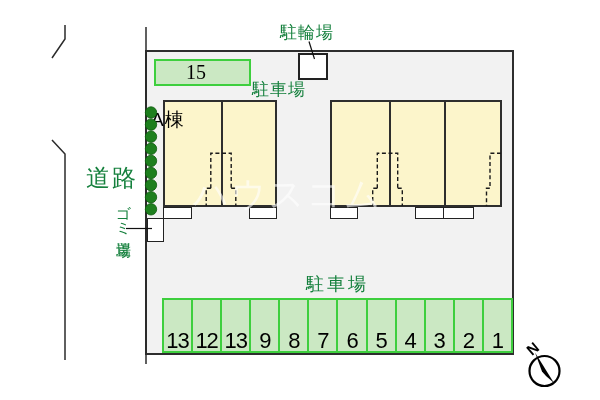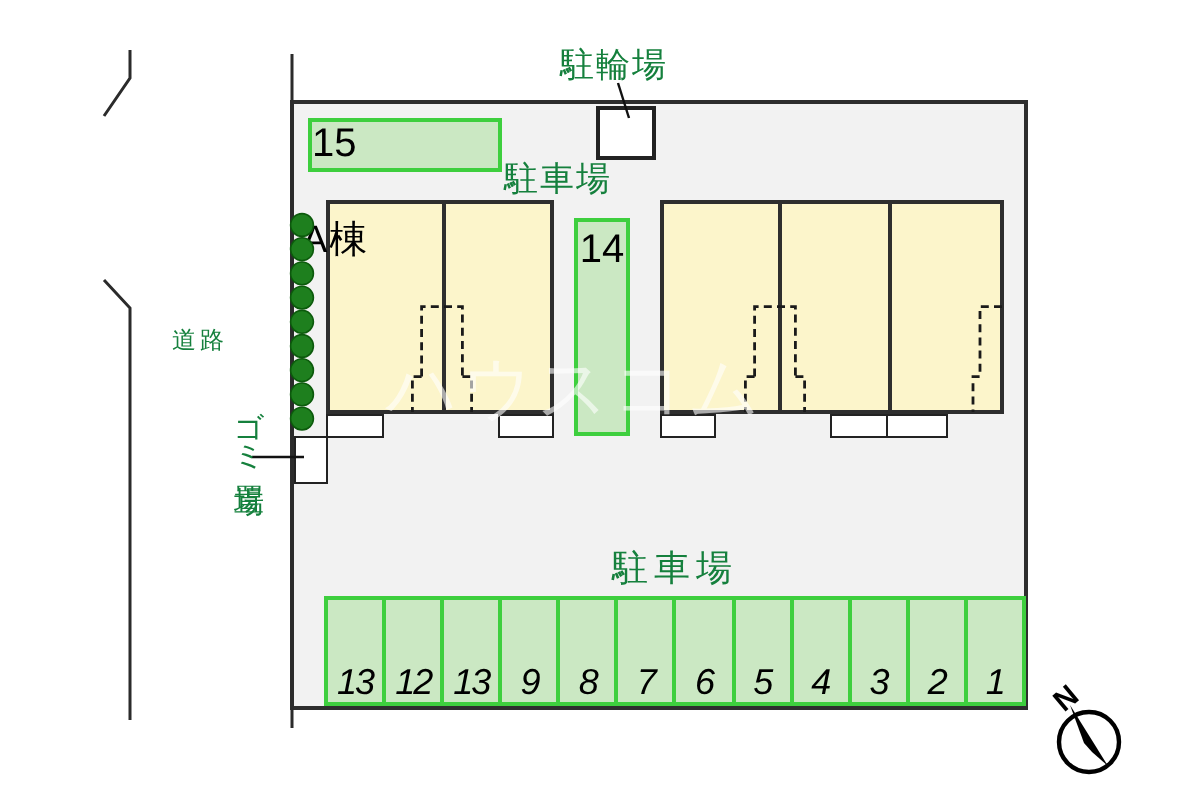--- a/index.html
+++ b/index.html
@@ -33,39 +33,39 @@
   
   .porch{
     background:#ffffff;border:1.6px solid #222;box-sizing:border-box;z-index:3;
   }
   
   .stall-box{
     background:var(--stall-fill);border:2px solid var(--stall-border);
     box-sizing:border-box;z-index:2;
   }
   #stall-15{left:154px;top:59px;width:97px;height:27px;}
-  #stall-15 span{display:block;text-align:left;padding-right:13px;font-size:20px;line-height:23px;color:#000;}
+  #stall-15 span{display:block;text-align:center;padding-right:13px;font-size:20px;line-height:23px;color:#000;font-family:Liberation Serif, serif;}
   #stall-14{left:287px;top:109px;width:28px;height:109px;}
   #stall-14 span{display:block;text-align:center;padding-top:3px;font-size:20px;color:#000;}
   #bottom-stall-row{
     left:162px;top:298px;width:351px;height:55px;display:flex;z-index:2;
   }
   .stall{
     flex:1 1 0;background:var(--stall-fill);border:2px solid var(--stall-border);
     box-sizing:border-box;margin-left:-2px;
     display:flex;align-items:flex-end;justify-content:center;
   }
   .stall:first-child{margin-left:0;}
-  .stall span{font-size:18px;line-height:20px;color:#000;letter-spacing:-1px;font-style:italic;}
+  .stall span{font-size:22px;line-height:20px;color:#000;letter-spacing:-1px;}
   
   #bicycle-box{left:298px;top:53px;width:30px;height:27px;background:#fff;border:2px solid #222;box-sizing:border-box;z-index:2;}
   #garbage-box{left:147px;top:218px;width:17px;height:24px;background:#fff;border:1.6px solid #222;box-sizing:border-box;z-index:2;}
   
   .lbl{position:absolute;color:#15803d;z-index:5;white-space:nowrap;}
-  #lbl-road{left:86px;top:162px;font-size:12px;letter-spacing:2px;}
+  #lbl-road{left:86px;top:162px;font-size:24px;letter-spacing:2px;}
   #lbl-bicycle{left:280px;top:21px;font-size:17px;letter-spacing:1px;}
   #lbl-parking-top{left:252px;top:78px;font-size:17px;letter-spacing:1px;}
   #lbl-parking-bottom{left:306px;top:272px;font-size:18px;letter-spacing:3px;}
   #lbl-garbage{
     left:114px;top:194px;font-size:15px;line-height:18.5px;
     writing-mode:vertical-rl;text-orientation:upright;letter-spacing:1px;
   }
   
   #watermark{
     left:193px;top:171px;font-size:35px;font-weight:normal;letter-spacing:2px;
@@ -94,23 +94,20 @@
 
   <div class="abs" id="bicycle-box"></div>
 
   <div class="abs" id="garbage-box"></div>
 
   <div class="abs building" id="building-a">
     <div class="bldg-divider" style="left:56px;"></div>
     <div class="bldg-label">A棟</div>
   </div>
 
-  <div class="abs stall-box" id="stall-14">
-    <span>14</span>
-  </div>
 
   <div class="abs building" id="building-b">
     <div class="bldg-divider" style="left:57px;"></div>
     <div class="bldg-divider" style="left:112px;"></div>
   </div>
 
   <div class="abs porch" style="left:163px;top:206.5px;width:29px;height:12px;"></div>
   <div class="abs porch" style="left:249px;top:206.5px;width:28px;height:12px;"></div>
   <div class="abs porch" style="left:330px;top:206.5px;width:28px;height:12px;"></div>
   <div class="abs porch" style="left:415px;top:206.5px;width:29px;height:12px;"></div>

